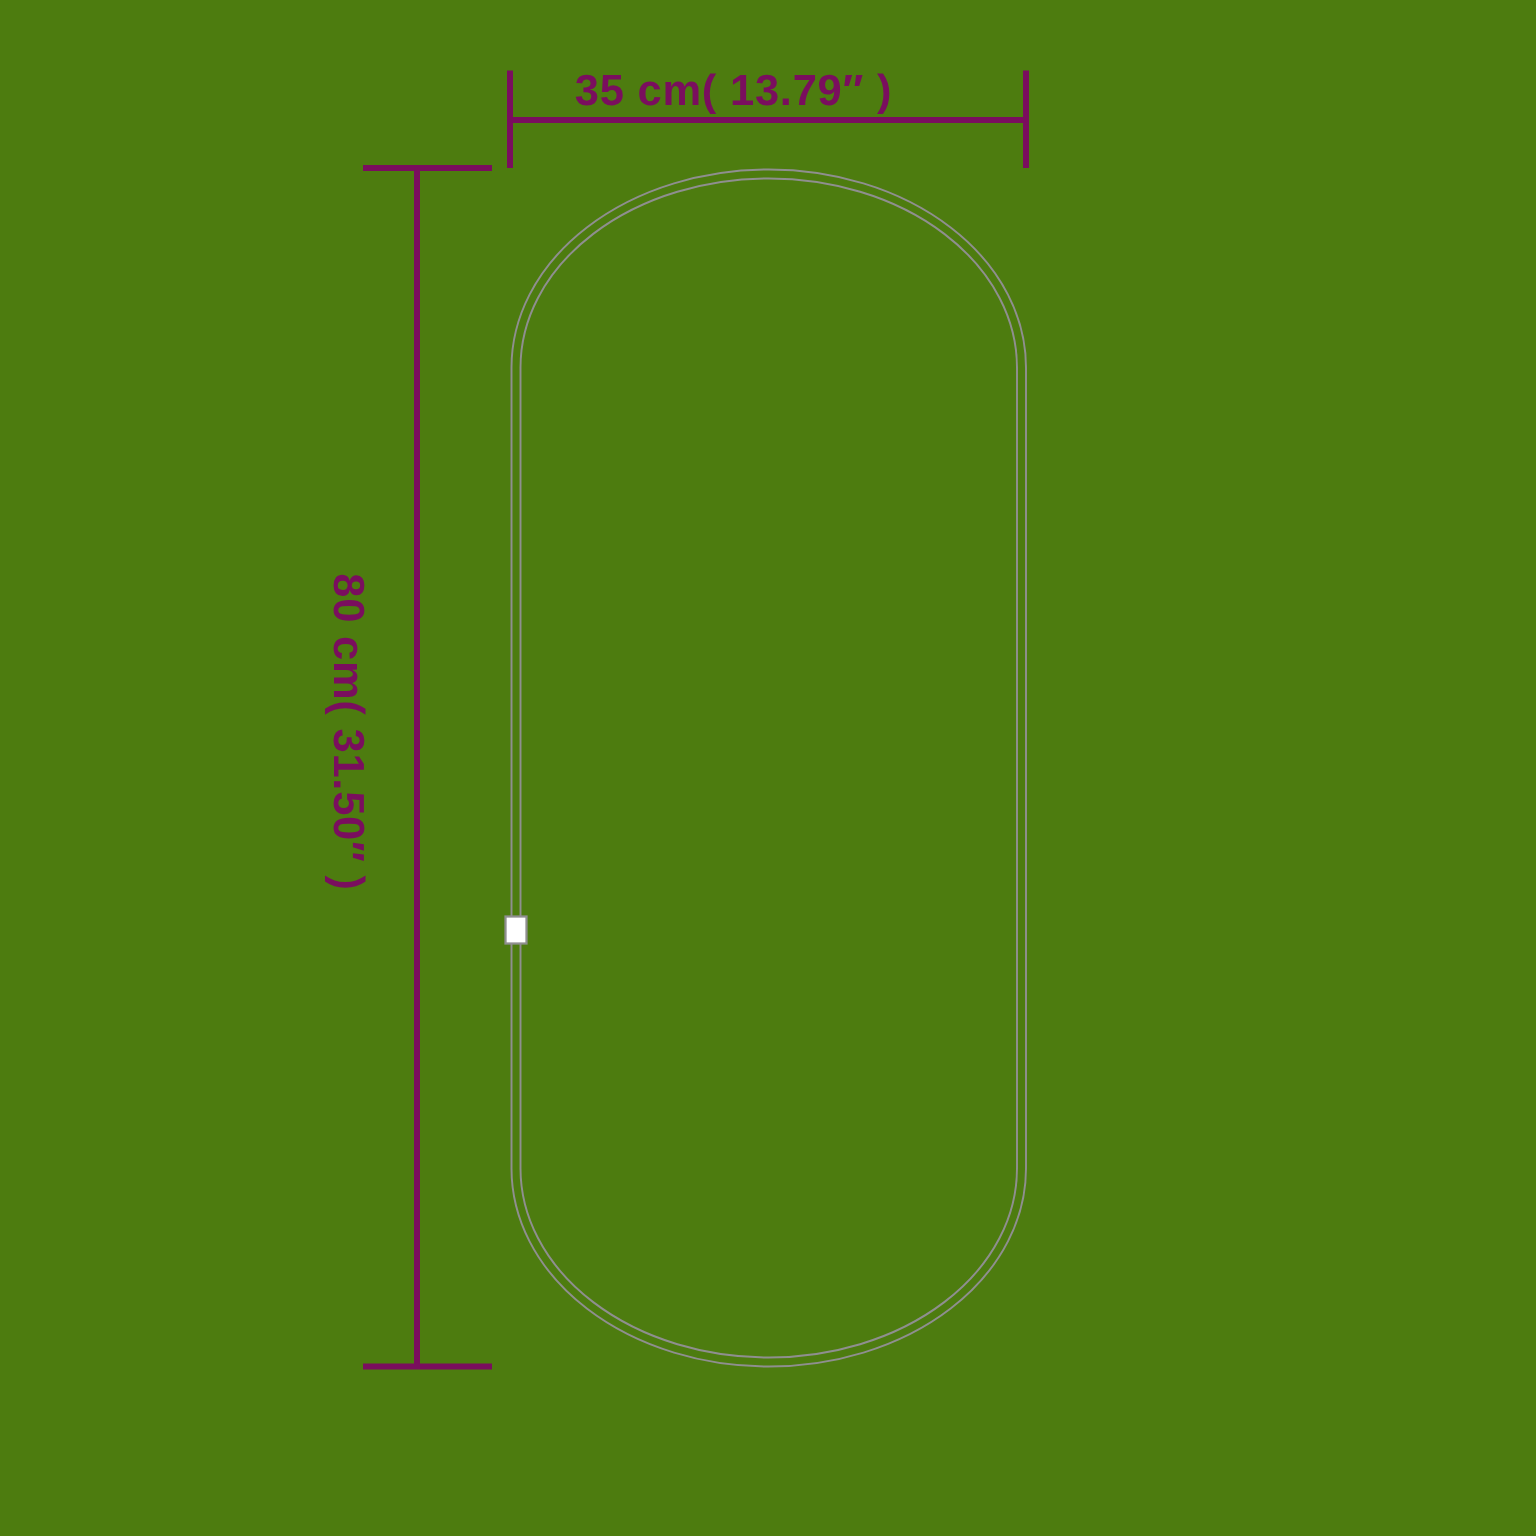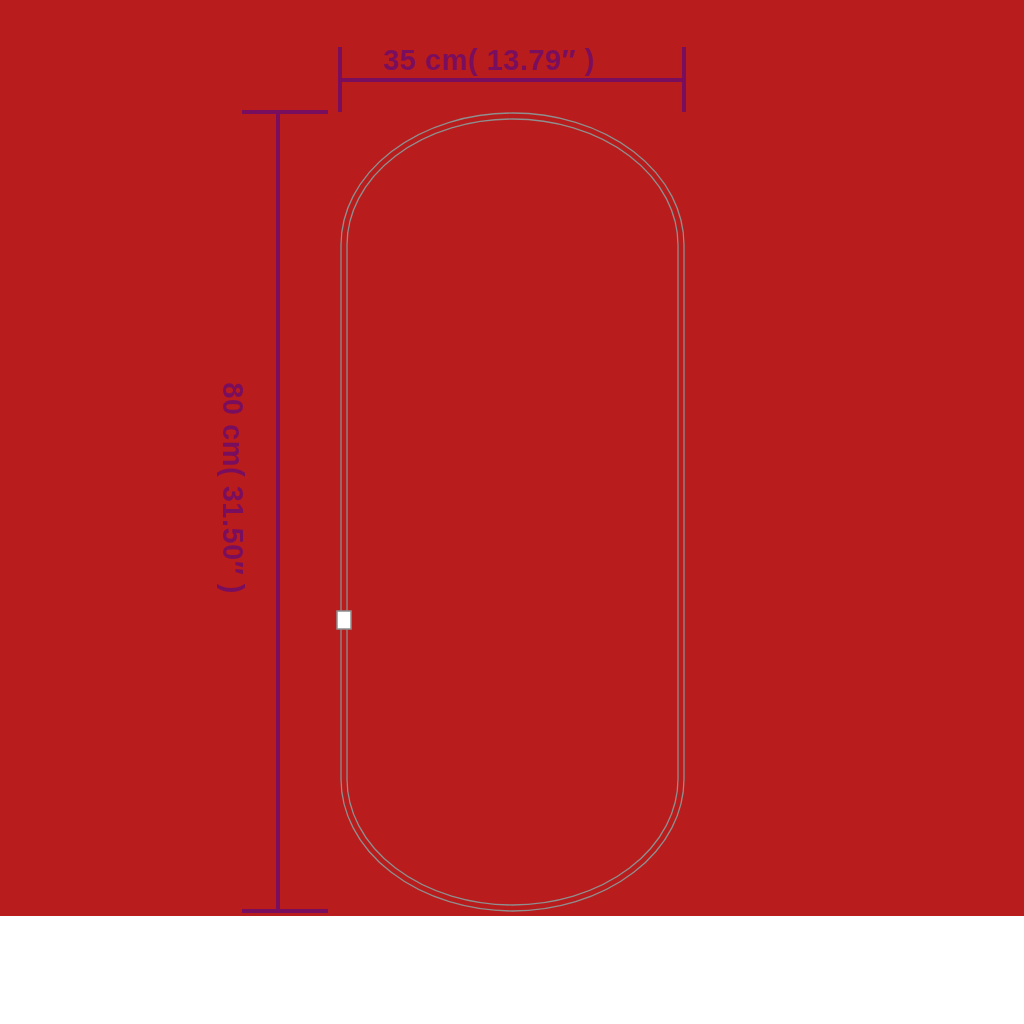--- a/index.html
+++ b/index.html
@@ -7,22 +7,22 @@
     padding: 0;
     width: 1024px;
     height: 1024px;
     background: #ffffff;
     overflow: hidden;
     font-family: "Liberation Sans", sans-serif;
   }
   .canvas {
     position: relative;
     width: 1024px;
-    height: 916px;
-    background: #b91c1c;
+    height: 1024px;
+    background: #4d7c0f;
   }
   svg {
     display: block;
     width: 1024px;
     height: 1024px;
   }
   .dim-text {
     font-family: "Liberation Sans", "DejaVu Sans", sans-serif;
     font-weight: 700;
     font-size: 29px;

